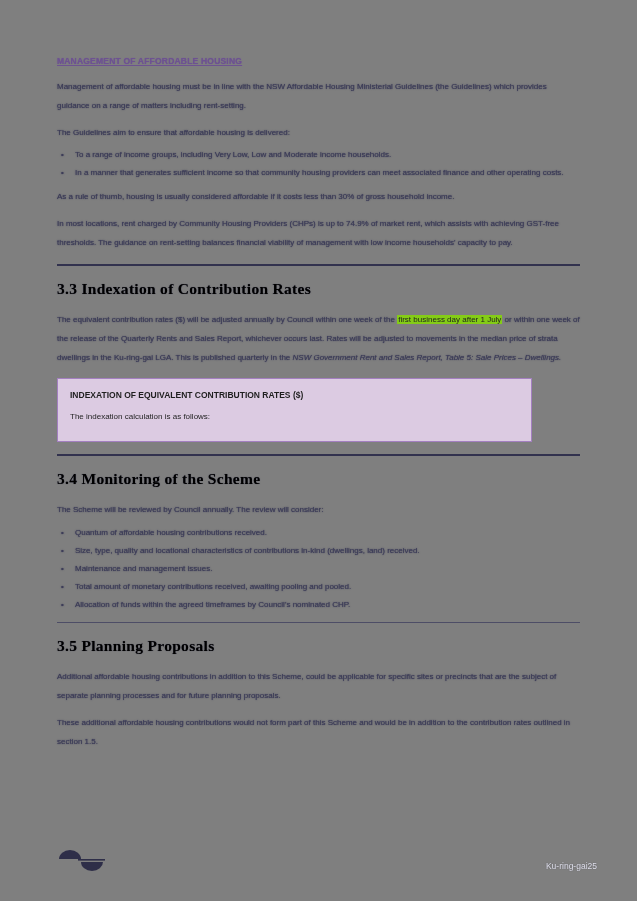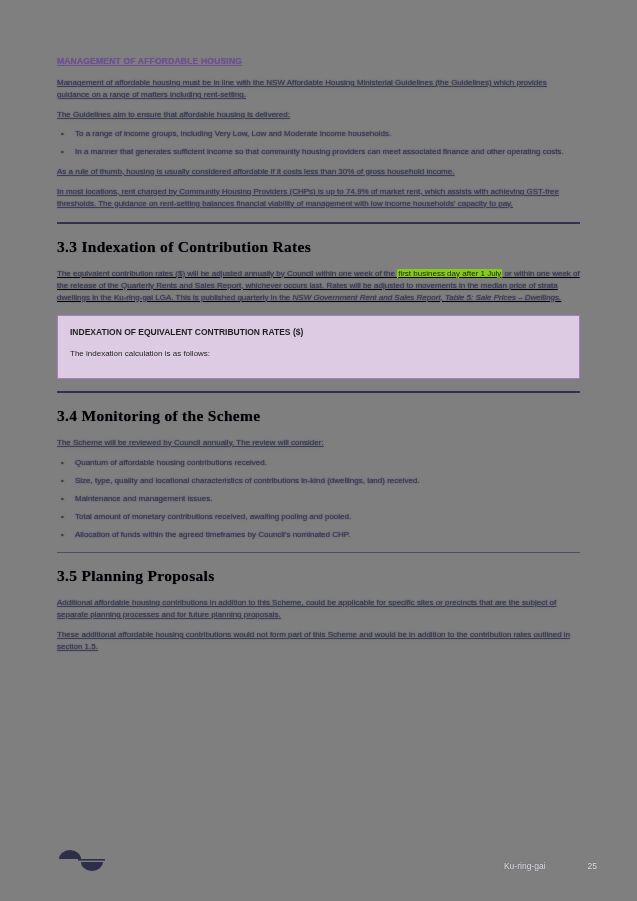--- a/index.html
+++ b/index.html
@@ -23,23 +23,22 @@
   }
   .sub-heading{
     font-size:8.5px;font-weight:bold;
     color:#6d5291;
     text-shadow:0 0 1px #6d5291;
     text-decoration:underline;
     letter-spacing:.2px;
     margin:0 0 11px 0;
   }
   p.body{
-    font-size:8px;line-height:12px;
+    font-size:8px;line-height:19px;
     margin:0 0 8px 0;
-    text-decoration:underline;
   }
   ul.bullets{
     list-style:none;margin:0 0 8px 0;padding:0;
   }
   ul.bullets li{
     position:relative;
     font-size:8px;line-height:10.5px;
     padding-left:18px;
     margin:0 0 7.5px 0;
   }
@@ -63,21 +62,21 @@
   }
   .hl{
     background:#84cc16;
     color:#1f1f1f;
     text-shadow:none;
     padding:0 1px;
   }
   .it{font-style:italic;}
   .idx-box{
     box-sizing:border-box;
-    width:523px;
+    width:475px;
     background:#dccbe2;
     border:1.5px solid #a37fc0;
     padding:11px 12px 12px 12px;
     margin:2px 0 10px 0;
     color:#1f1f1f;
   }
   .idx-box .box-title{
     font-size:8.5px;font-weight:bold;
     margin:0 0 12px 0;
   }
@@ -89,21 +88,21 @@
   }
   .footer{
     position:absolute;
     left:0;right:0;bottom:0;height:62px;
   }
   .logo{
     position:absolute;left:57px;top:6px;
   }
   .footer-right{
     position:absolute;right:40px;top:22px;
-    display:flex;align-items:center;gap:42px;
+    display:flex;align-items:center;
     color:#e2e2ec;
     text-shadow:0 0 1px rgba(40,40,60,.6);
     font-size:8.5px;
   }
 </style>
 </head>
 <body>
 
 <div class="page">
   <div class="content">

